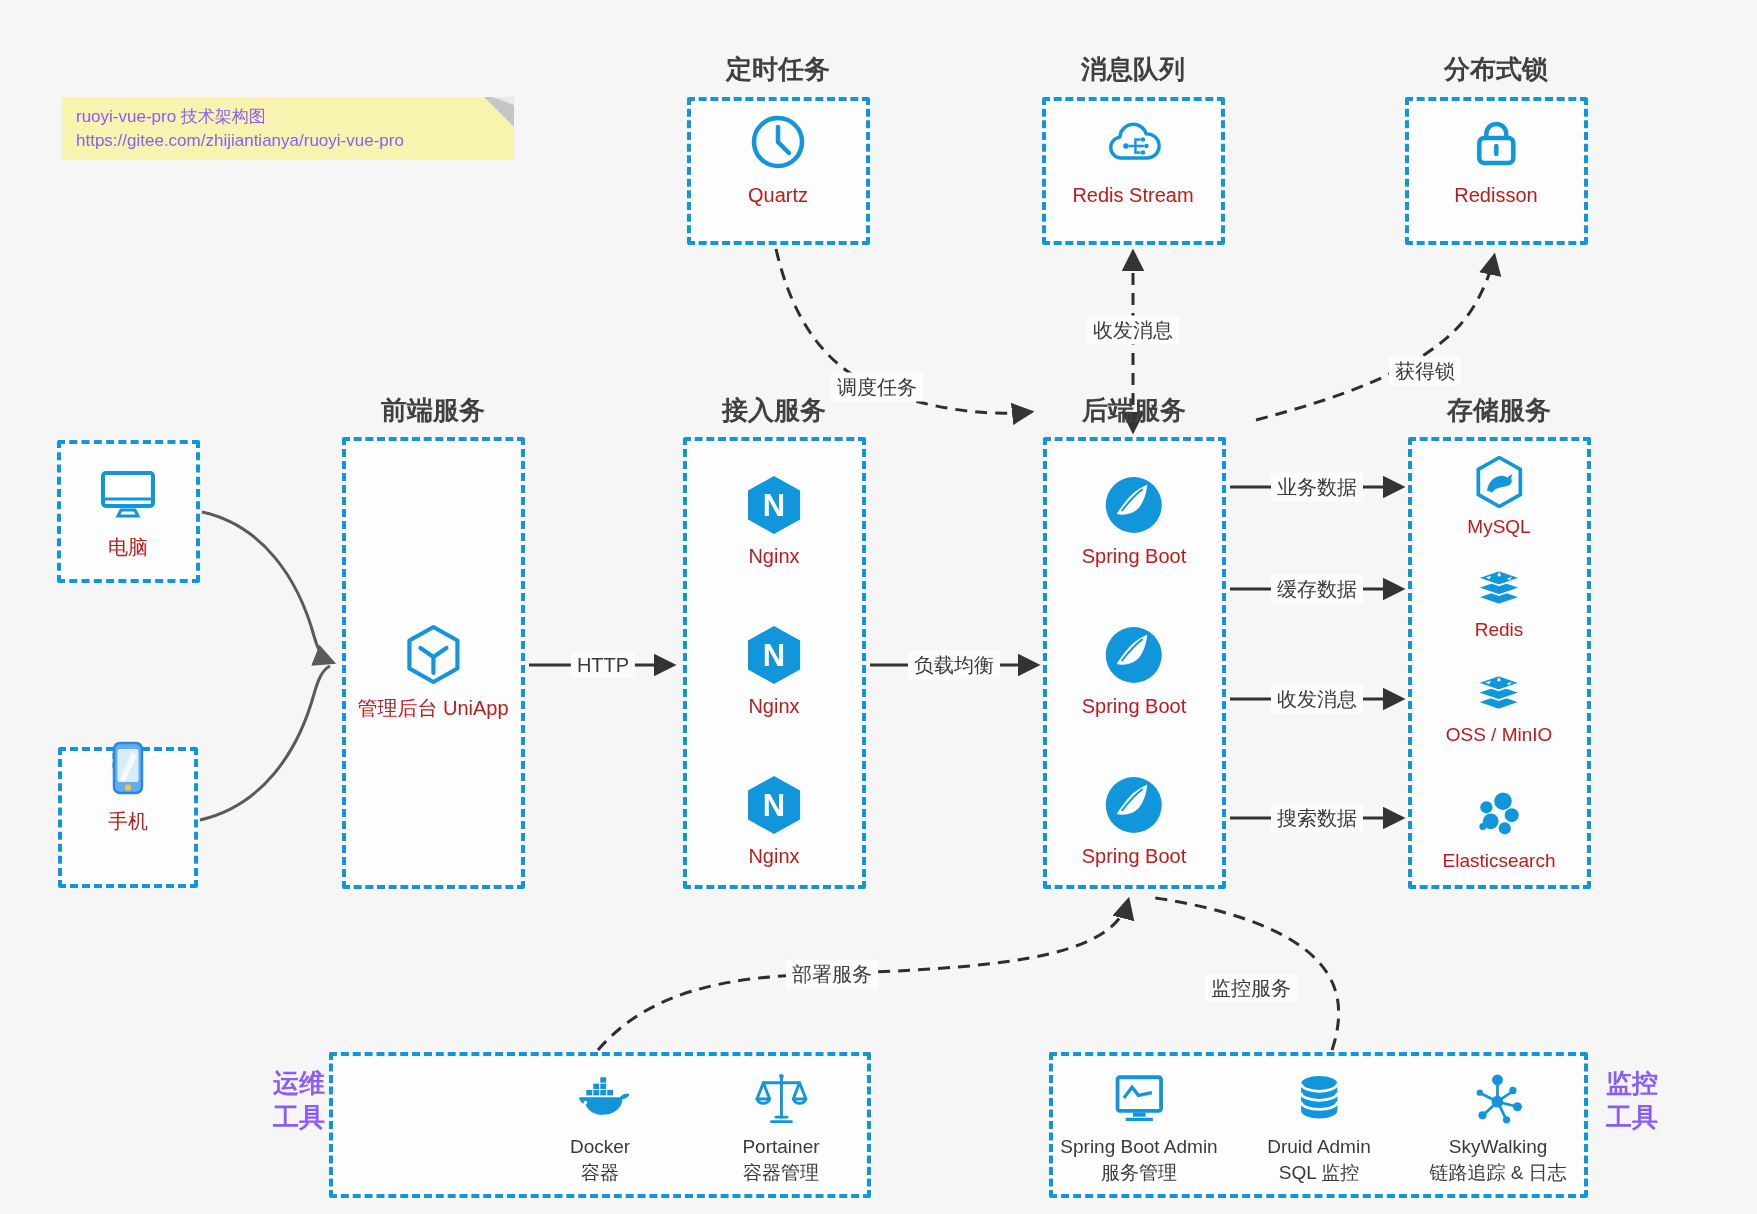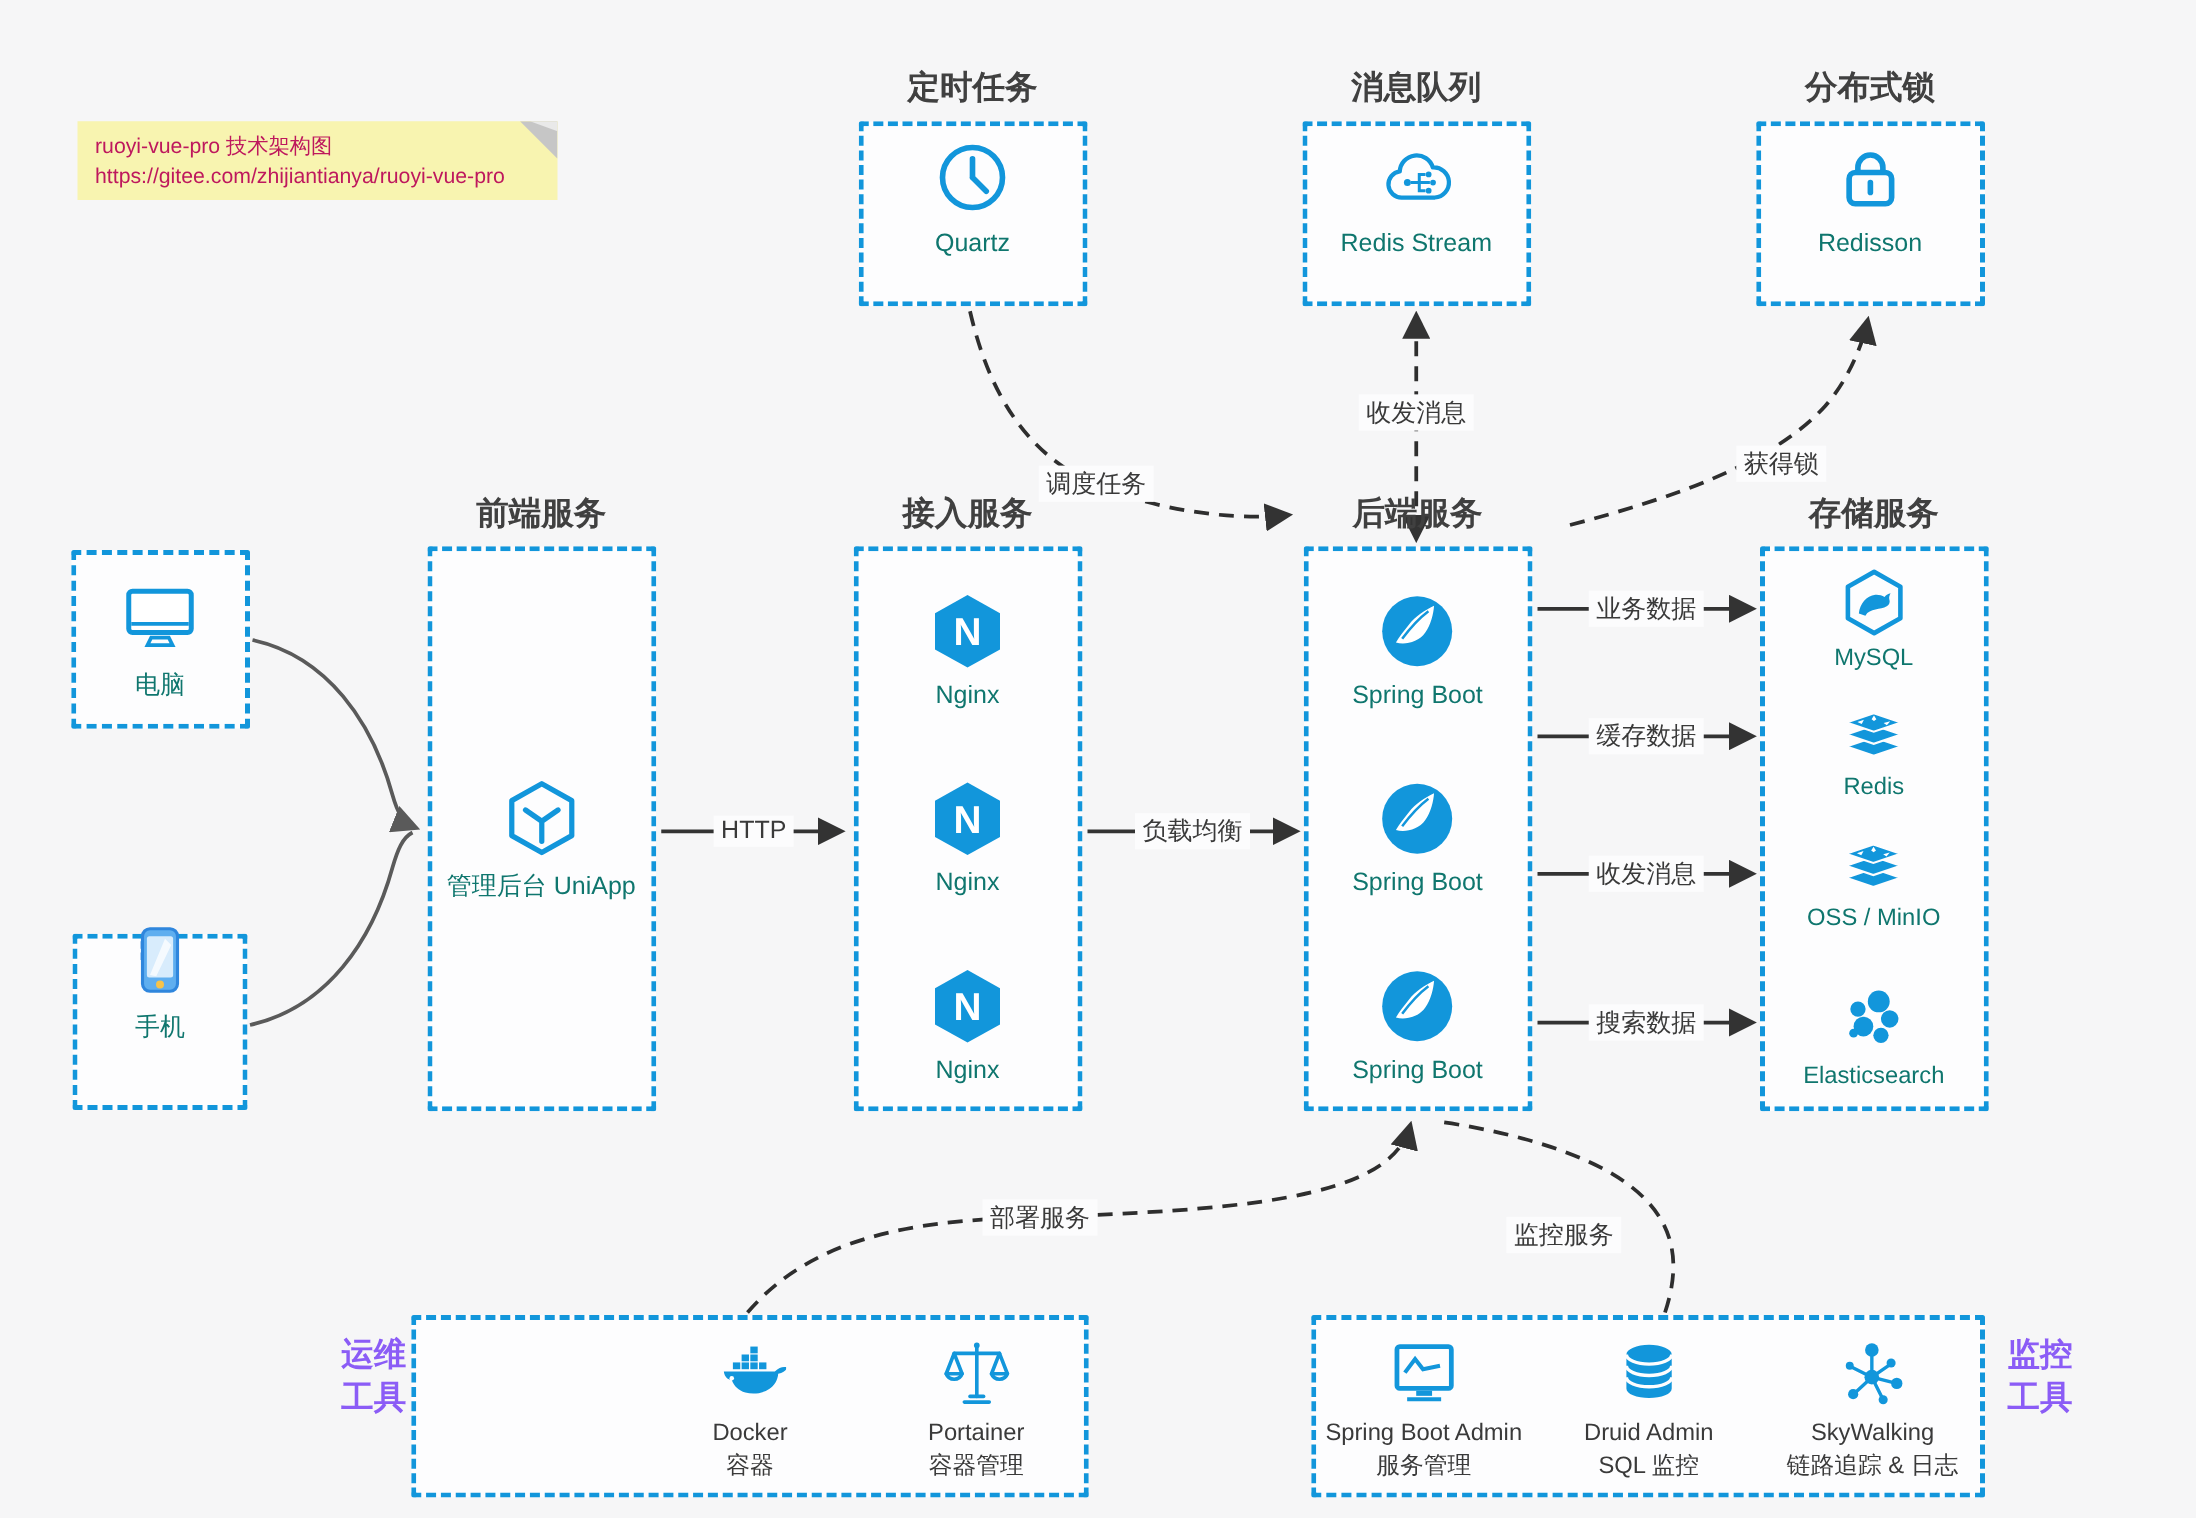--- a/index.html
+++ b/index.html
@@ -6,28 +6,28 @@
   .canvas{position:relative;width:1757px;height:1214px;background:#F6F6F7;
           font-family:"Liberation Sans","DejaVu Sans",sans-serif;overflow:hidden;}
   .dashed-box{position:absolute;border:4px dashed #1296DB;background:#FDFDFE;
               box-sizing:border-box;border-radius:2px;z-index:2;}
   .col-title{position:absolute;color:#404040;font-size:26px;font-weight:bold;
              transform:translateX(-50%);white-space:nowrap;z-index:3;}
   .side-title{position:absolute;color:#8b5cf6;font-size:26px;font-weight:bold;
               line-height:34px;z-index:3;}
   .node{position:absolute;display:flex;flex-direction:column;align-items:center;
         transform:translateX(-50%);z-index:4;}
-  .node-label{font-size:20px;color:#0f766e;margin-top:8px;white-space:nowrap;text-align:center;}
+  .node-label{font-size:20px;color:#b91c1c;margin-top:8px;white-space:nowrap;text-align:center;}
   .node-label.sm{margin-top:6px;font-size:19px;}
   .tool-label{font-size:19px;color:#3A3A3A;margin-top:6px;line-height:26px;
               white-space:nowrap;text-align:center;}
   .edge-label{position:absolute;transform:translate(-50%,-50%);background:#FCFCFD;
               padding:1px 6px;font-size:20px;color:#3A3A3A;white-space:nowrap;z-index:5;}
-  .note{position:absolute;left:62px;top:97px;width:384px;height:63px;background:#F8F4B0;
-        z-index:3;box-sizing:border-box;padding:8px 0 0 14px;font-size:17px;color:#be185d;
+  .note{position:absolute;left:62px;top:97px;width:452px;height:63px;background:#F8F4B0;
+        z-index:3;box-sizing:border-box;padding:8px 0 0 14px;font-size:17px;color:#8b5cf6;
         line-height:24px;}
   .note-fold{position:absolute;top:0;right:0;z-index:4;}
   .edges{position:absolute;left:0;top:0;z-index:1;}
   .icon{display:block;}
 </style>
 </head>
 <body>
 
 <div class="canvas">
 

